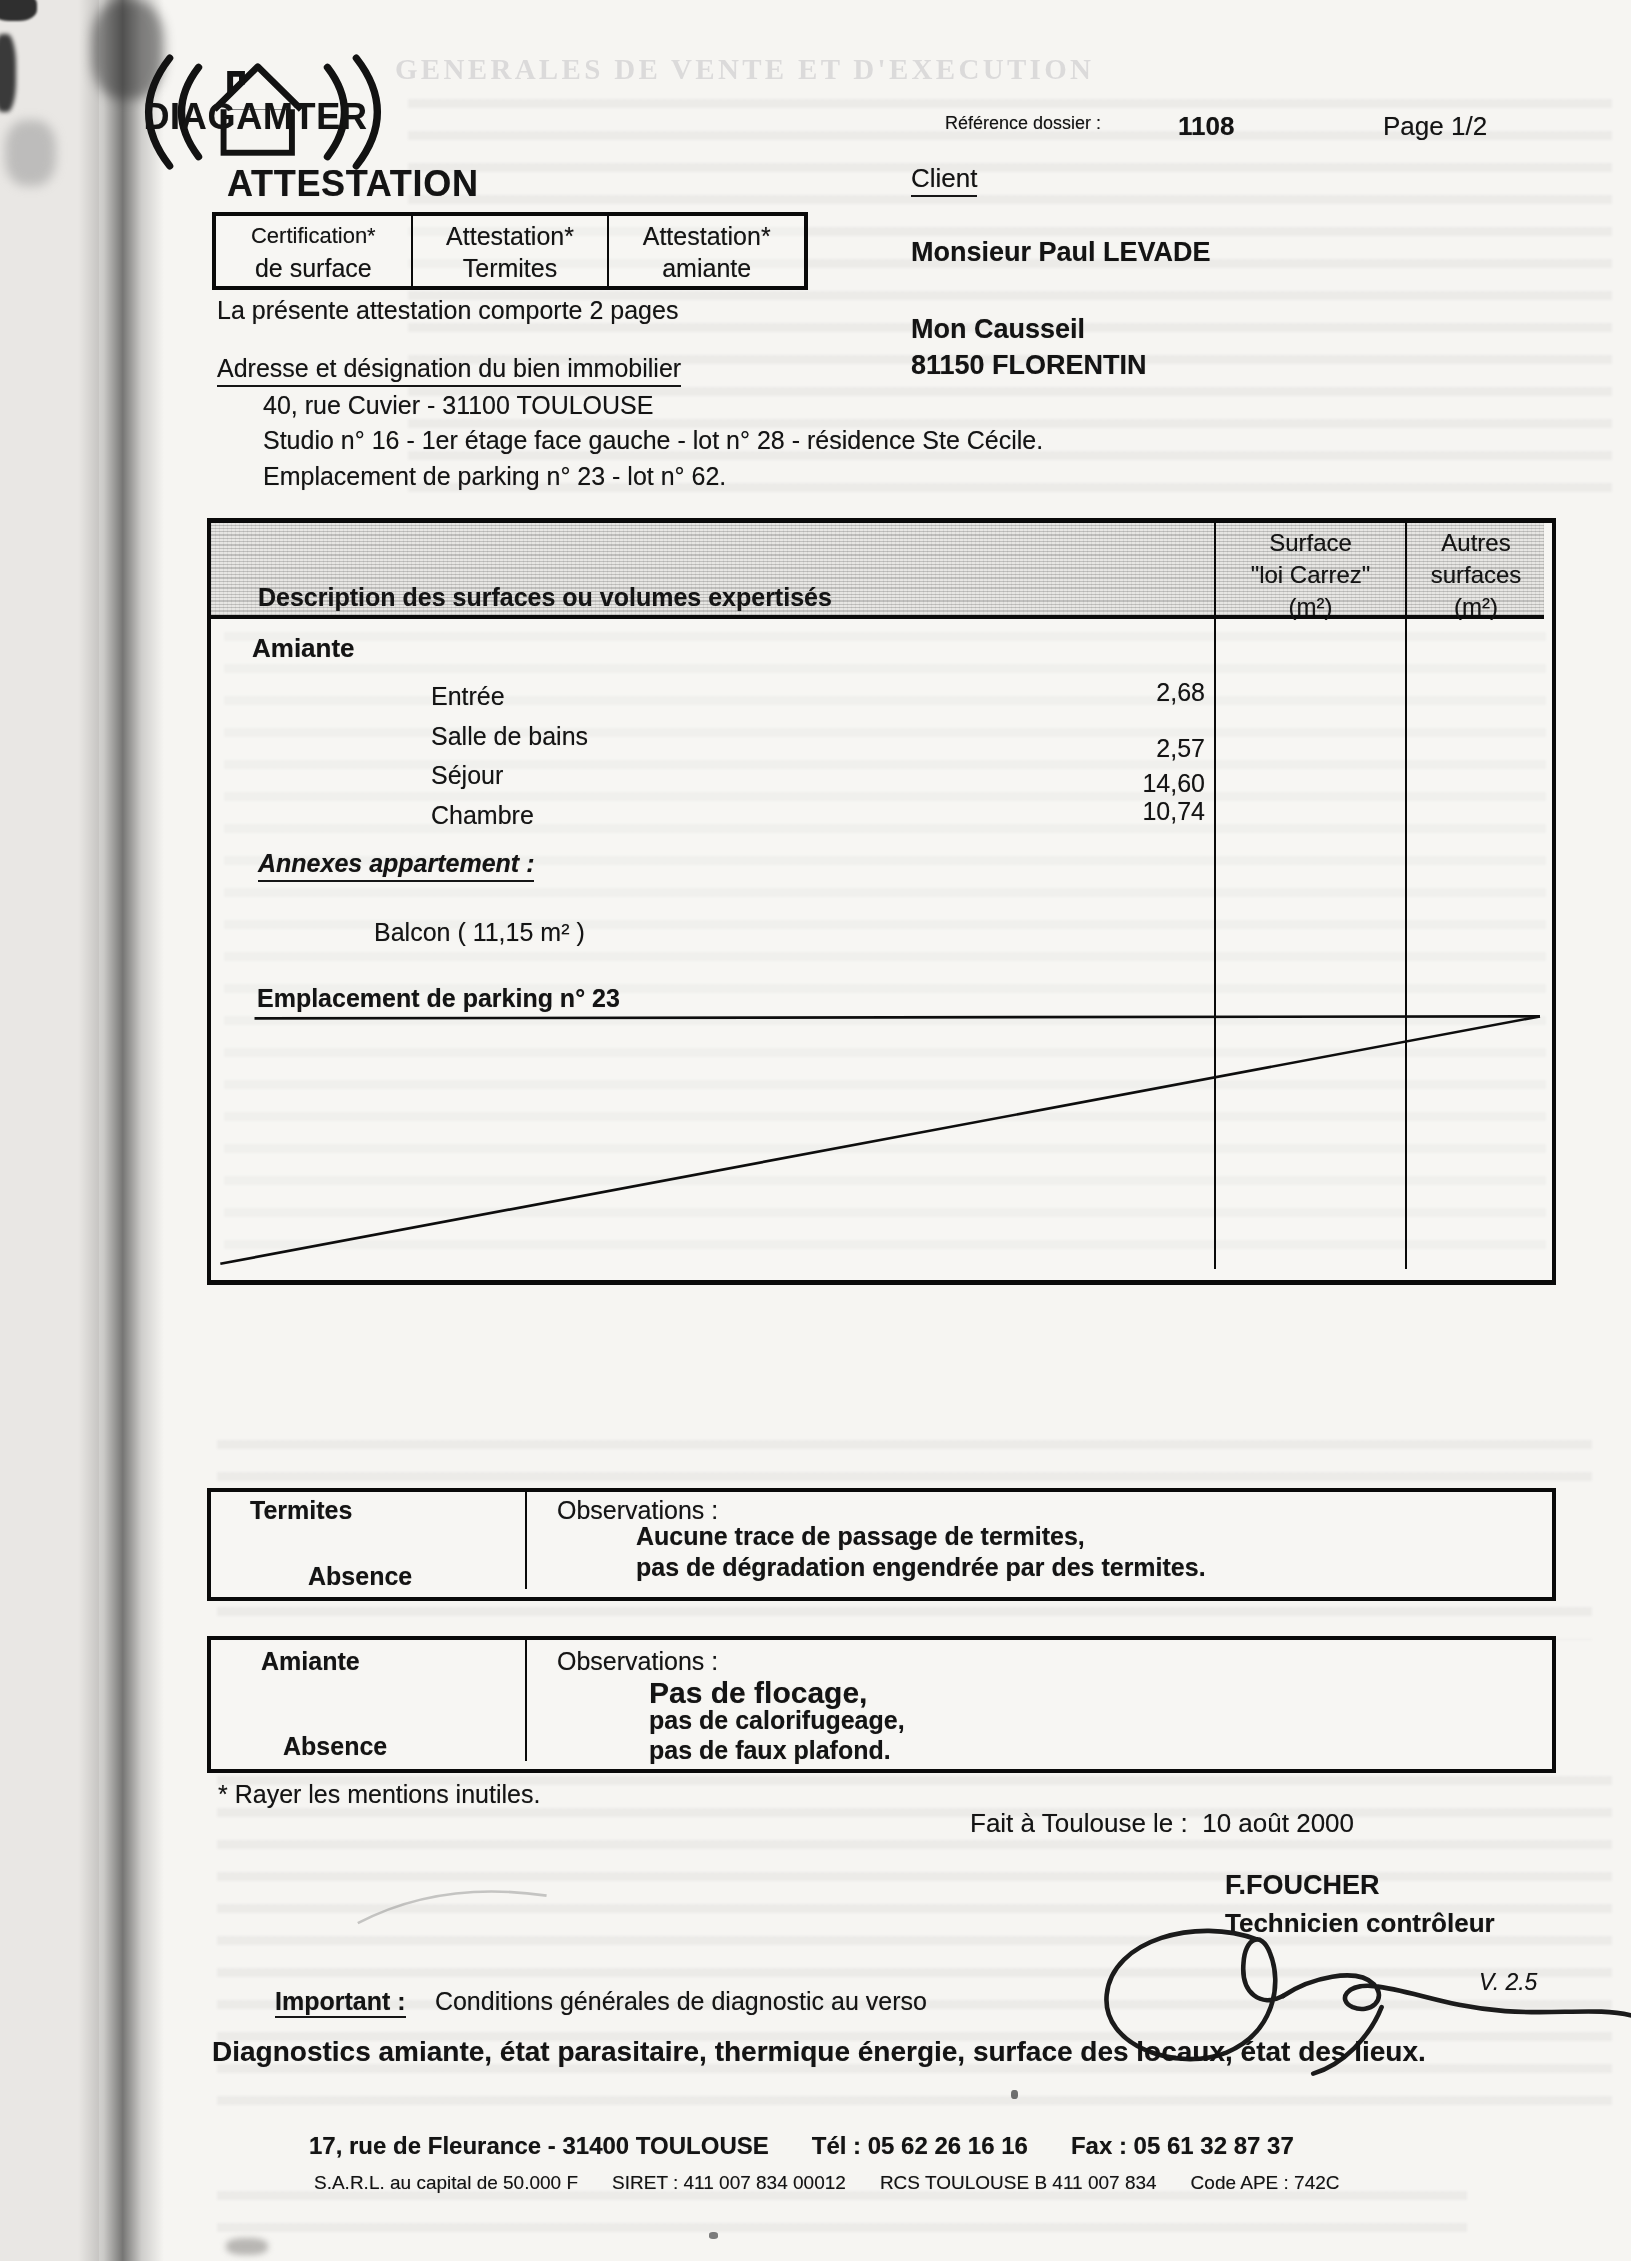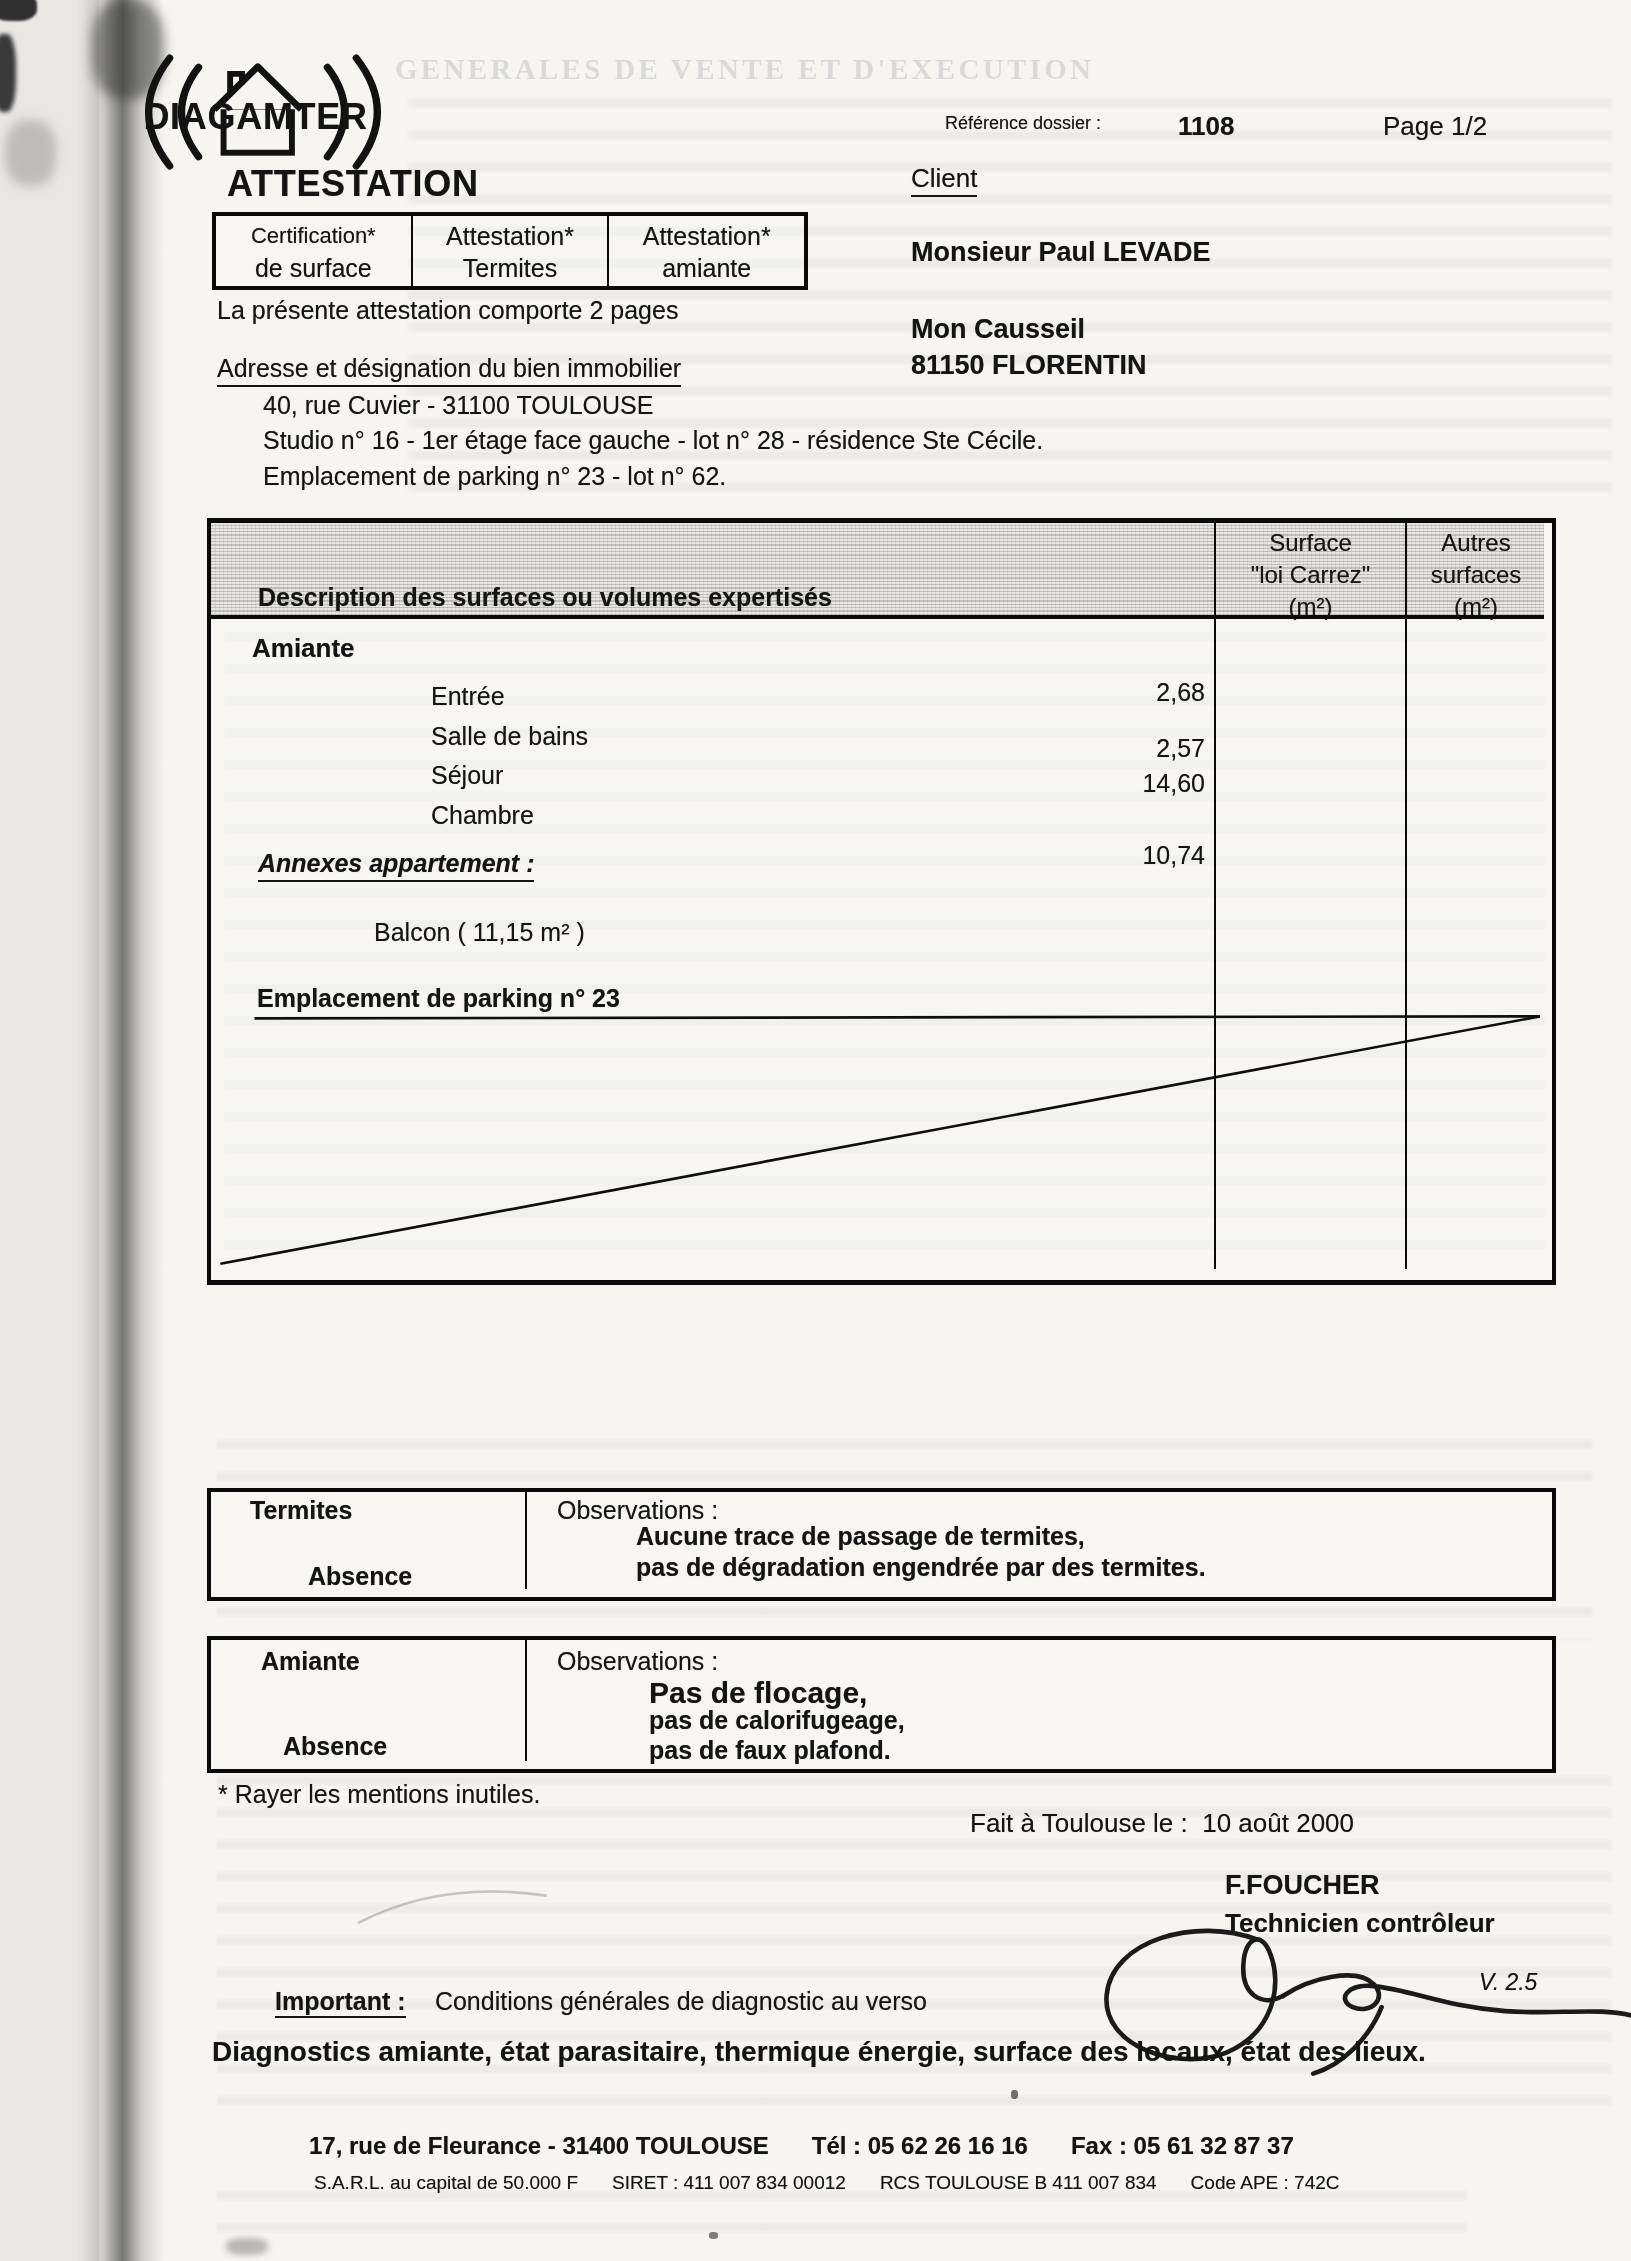--- a/index.html
+++ b/index.html
@@ -118,21 +118,21 @@
 
     <div class="t b" style="left:41px;top:111px;font-size:26px;">Amiante</div>
 
     <div class="t" style="left:220px;top:159px;font-size:25px;">Entrée</div>
     <div class="t" style="left:803px;top:155px;width:191px;text-align:right;font-size:25px;">2,68</div>
     <div class="t" style="left:220px;top:199px;font-size:25px;">Salle de bains</div>
     <div class="t" style="left:803px;top:195px;width:191px;text-align:right;font-size:25px;margin-top:16px;">2,57</div>
     <div class="t" style="left:220px;top:238px;font-size:25px;">Séjour</div>
     <div class="t" style="left:803px;top:234px;width:191px;text-align:right;font-size:25px;margin-top:12px;">14,60</div>
     <div class="t" style="left:220px;top:278px;font-size:25px;">Chambre</div>
-    <div class="t" style="left:803px;top:274px;width:191px;text-align:right;font-size:25px;margin-top:44px;">10,74</div>
+    <div class="t" style="left:803px;top:274px;width:191px;text-align:right;font-size:25px;">10,74</div>
 
     <div class="t b i" style="left:47px;top:326px;font-size:25px;border-bottom:2px solid #161616;padding-bottom:2px;">Annexes appartement :</div>
     <div class="t" style="left:163px;top:395px;font-size:25px;">Balcon ( 11,15 m² )</div>
     <div class="t b" style="left:46px;top:461px;font-size:25px;">Emplacement de parking n° 23</div>
 
     <svg width="1333" height="746" viewBox="0 0 2026 1134" style="left:0;top:0;">
       <line x1="66" y1="753" x2="2020" y2="750" stroke="#0e0e0e" stroke-width="4"></line>
       <line x1="2020" y1="750" x2="14" y2="1126" stroke="#0e0e0e" stroke-width="4"></line>
     </svg>
   </div>

